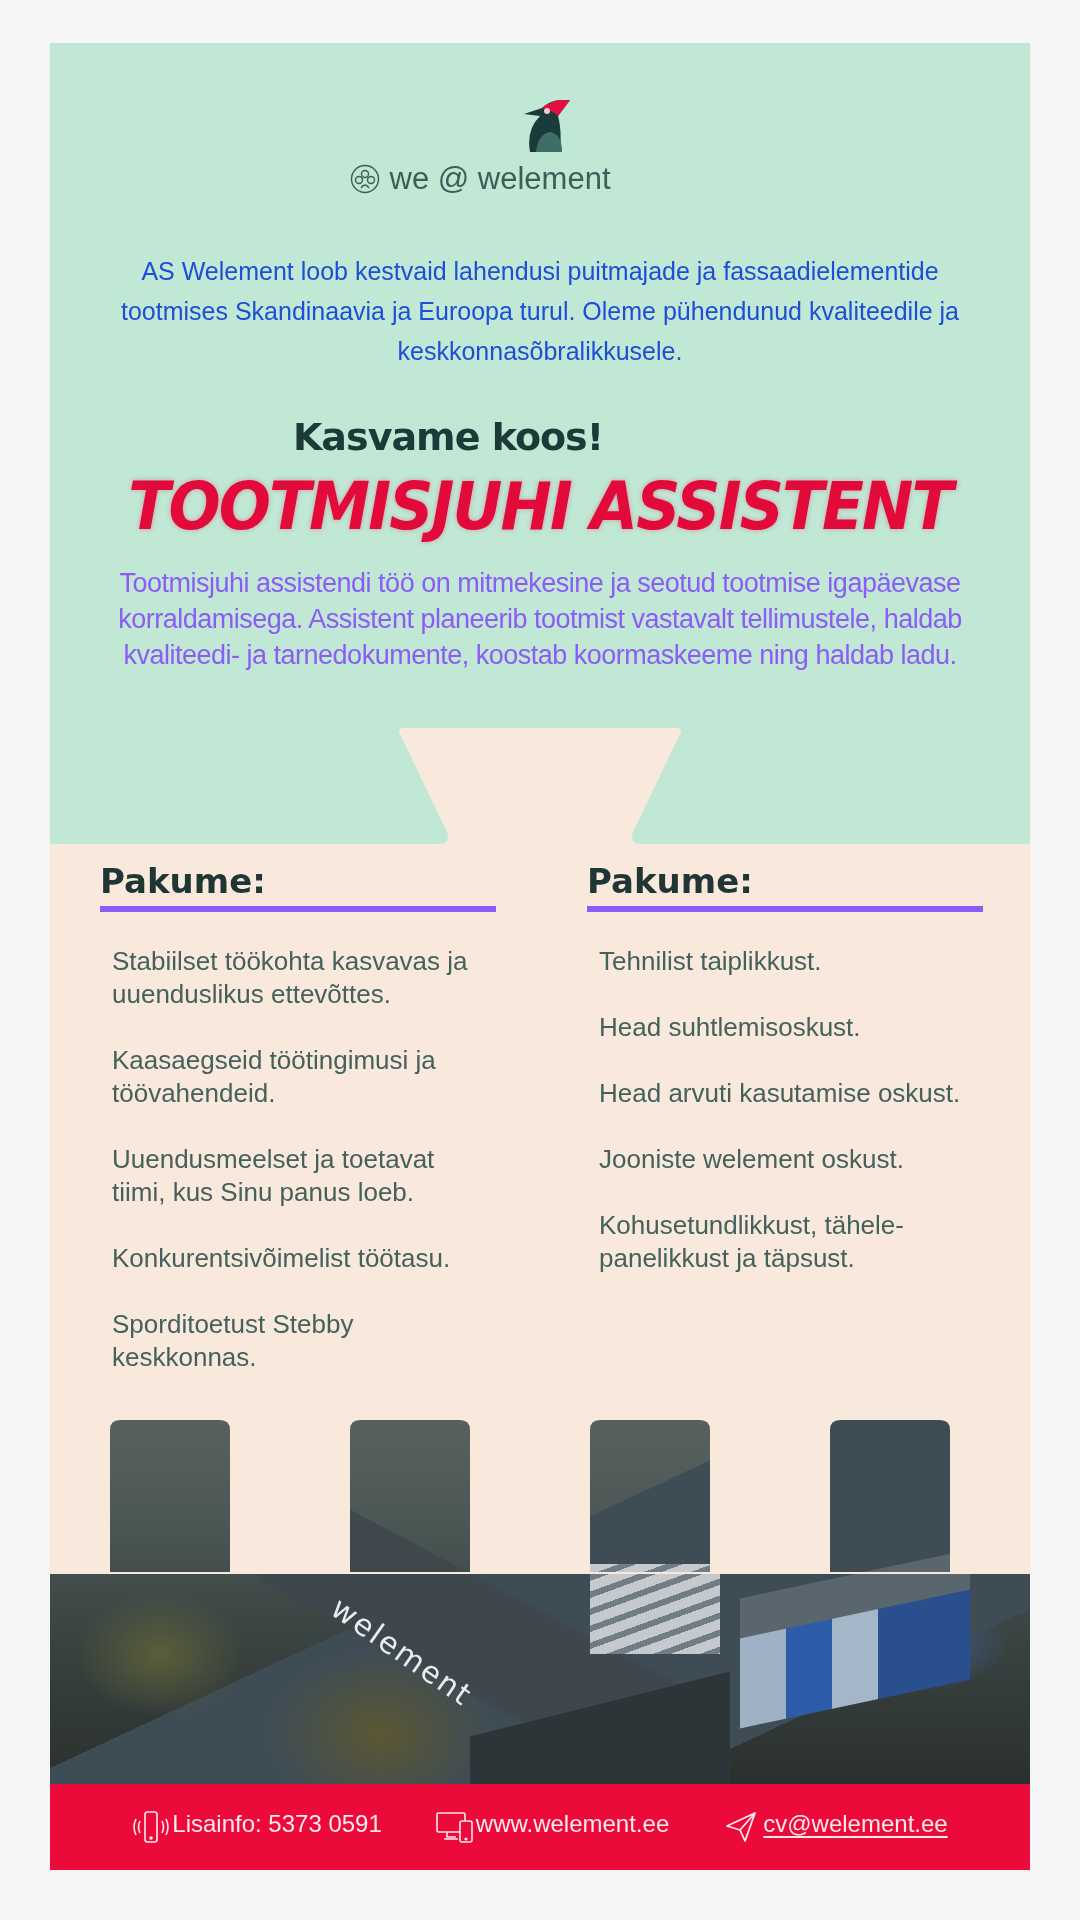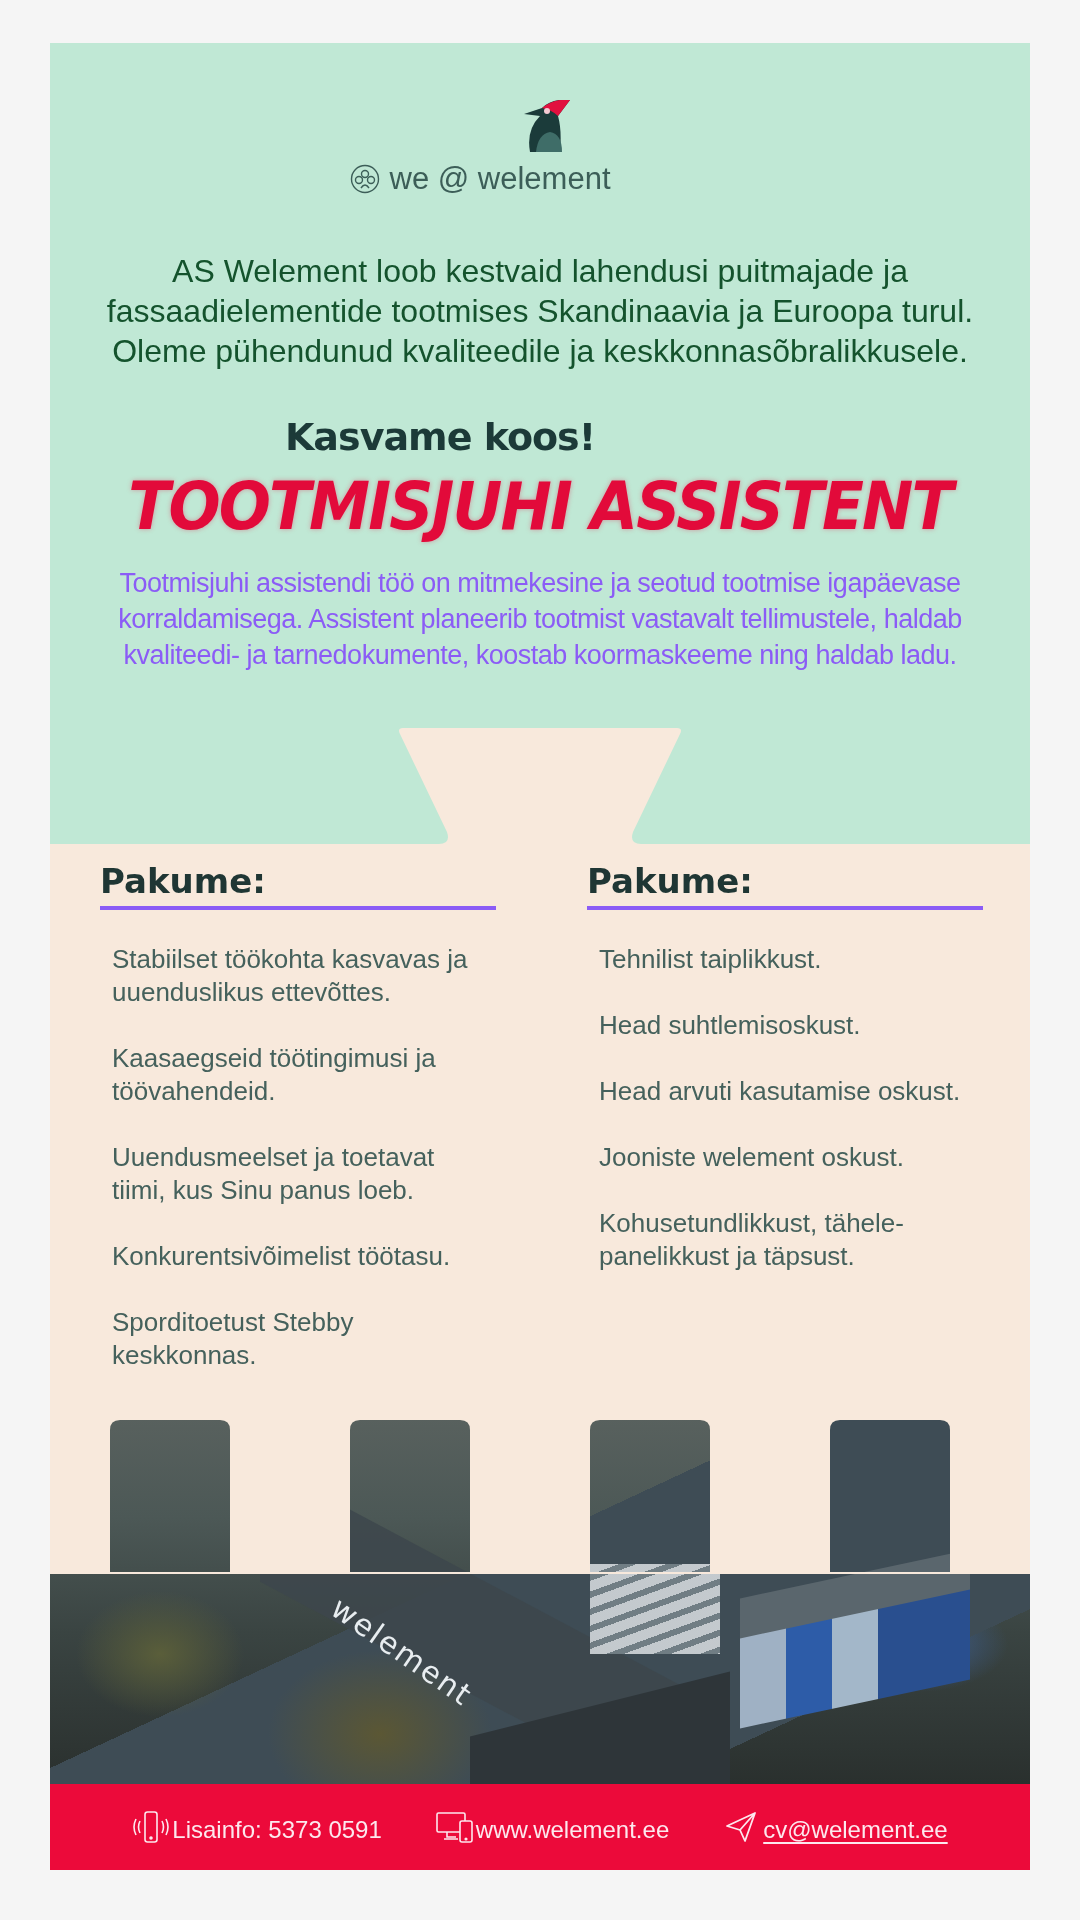--- a/index.html
+++ b/index.html
@@ -5,46 +5,46 @@
   html, body { margin:0; padding:0; }
   body { width:1080px; height:1920px; background:#f5f5f5; position:relative; overflow:hidden; font-family:"Liberation Sans", sans-serif; }
   .card { position:absolute; left:50px; top:43px; width:980px; height:1827px; overflow:hidden; }
   .green { position:absolute; left:0; top:0; width:980px; height:801px; background:#c0e8d5; }
   .beige { position:absolute; left:0; top:801px; width:980px; height:560px; background:#f8e9dc; }
   .notch { position:absolute; left:347px; top:685px; width:286px; height:118px; }
   .logo { position:absolute; left:464px; top:57px; width:56px; height:52px; }
   .brand { position:absolute; left:0; width:860px; top:118px; text-align:center; color:#3c5e58; font-size:31px; }
   .brand .inner { display:inline-flex; align-items:center; gap:10px; }
   .brand svg { width:30px; height:30px; }
-  .intro { position:absolute; left:40px; width:900px; top:208px; text-align:center; color:#14532d; font-size:32px; line-height:40px; }
-  .kasvame { position:absolute; left:0; width:780px; top:372px; text-align:center; font-family:"DejaVu Sans", sans-serif; font-weight:bold; font-size:38px; color:#1c3a38; letter-spacing:-1px; }
+  .intro { position:absolute; left:40px; width:900px; top:208px; text-align:center; color:#1d4ed8; font-size:25px; line-height:40px; }
+  .kasvame { position:absolute; left:8px; width:780px; top:372px; text-align:center; font-family:"DejaVu Sans", sans-serif; font-weight:bold; font-size:38px; color:#1c3a38; letter-spacing:-1px; }
   .title { position:absolute; left:0; width:980px; top:425px; text-align:center; font-family:"DejaVu Sans", sans-serif; font-weight:bold; font-style:italic; font-size:66px; color:#e20a3a; letter-spacing:-2px; transform:scaleX(0.93); text-shadow:0 0 6px rgba(226,10,58,0.35); }
   .desc { position:absolute; left:50px; width:880px; top:522px; text-align:center; color:#8b5cf6; font-size:27px; line-height:36px; letter-spacing:-0.5px; }
   .col { position:absolute; top:815px; width:396px; }
   .col.left { left:50px; } .col.right { left:537px; }
-  .col h2 { margin:0; font-family:"DejaVu Sans", sans-serif; font-weight:bold; font-size:34px; color:#1f3634; padding-bottom:2px; border-bottom:4px solid #8b5cf6; line-height:46px; }
+  .col h2 { margin:0; font-family:"DejaVu Sans", sans-serif; font-weight:bold; font-size:34px; color:#1f3634; padding-bottom:2px; border-bottom:6px solid #8b5cf6; line-height:46px; }
   .col ul { list-style:none; margin:12px; padding:0; margin-top:33px; }
   .col li { color:#45615c; font-size:26px; line-height:33px; margin-bottom:33px; }
   .photo { position:absolute; left:0; top:1361px; width:980px; height:380px;
     background:
       radial-gradient(ellipse 120px 90px at 110px 250px, #5a5e3a 0%, transparent 70%),
       radial-gradient(ellipse 160px 120px at 330px 330px, #5b5734 0%, transparent 70%),
       linear-gradient(155deg, transparent 0 330px, #3e4c55 330px 600px, transparent 600px),
       radial-gradient(ellipse 110px 60px at 870px 240px, #3d5f93 0%, transparent 80%),
       linear-gradient(180deg, #5a625f 0%, #4c5856 30%, #3a4442 60%, #2a302e 100%);
   }
   .photo .roof { position:absolute; left:210px; top:180px; width:460px; height:120px; background:#3d474c; transform:skewY(28deg); opacity:0.85; }
   .photo .roof2 { position:absolute; left:420px; top:300px; width:260px; height:120px; background:#2e3539; transform:skewY(-14deg); }
   .photo .wordmark { position:absolute; left:270px; top:230px; color:#e8edf0; font-size:30px; transform:rotate(35deg); letter-spacing:2px; font-family:"DejaVu Sans", sans-serif; }
   .photo .blue { position:absolute; left:690px; top:210px; width:230px; height:90px; background:linear-gradient(90deg,#9fb1c4 0 20%, #2d5ca8 20% 40%, #a3b7c9 40% 60%, #294f8f 60%); transform:skewY(-12deg); }
   .photo .blueroof { position:absolute; left:690px; top:170px; width:230px; height:60px; background:#5a666d; transform:skewY(-12deg); }
   .photo .pallets { position:absolute; left:540px; top:160px; width:130px; height:90px; background:repeating-linear-gradient(160deg,#e5e9ec 0 10px,#7d8a90 10px 16px); opacity:0.8; }
   .tabs { position:absolute; left:0; top:1361px; width:980px; height:170px; pointer-events:none; }
   .footer { position:absolute; left:0; top:1741px; width:980px; height:86px; background:#ec0a3a; display:flex; align-items:center; justify-content:center; gap:54px; color:#fde8ee; font-size:24px; }
-  .footer .item { display:flex; align-items:flex-end; gap:2px; }
+  .footer .item { display:flex; align-items:flex-start; gap:2px; }
   .footer svg { width:38px; height:34px; }
   .footer .mail { text-decoration:underline; text-underline-offset:4px; }
 </style>
 </head>
 <body>
 
 <div class="card">
 
   <div class="green"></div>
   <div class="beige"></div>

